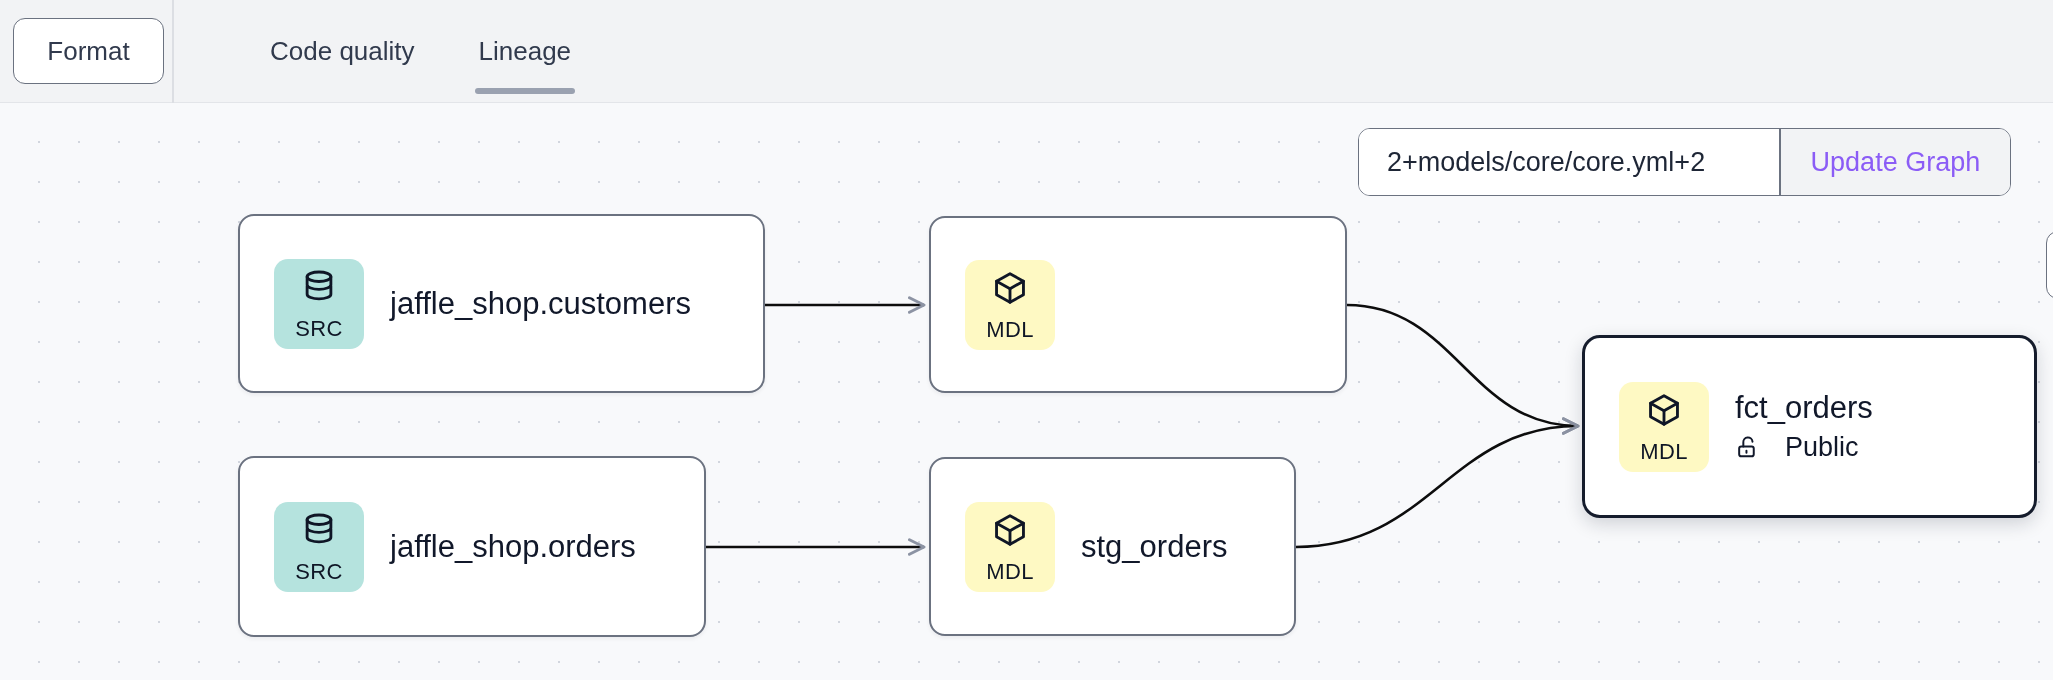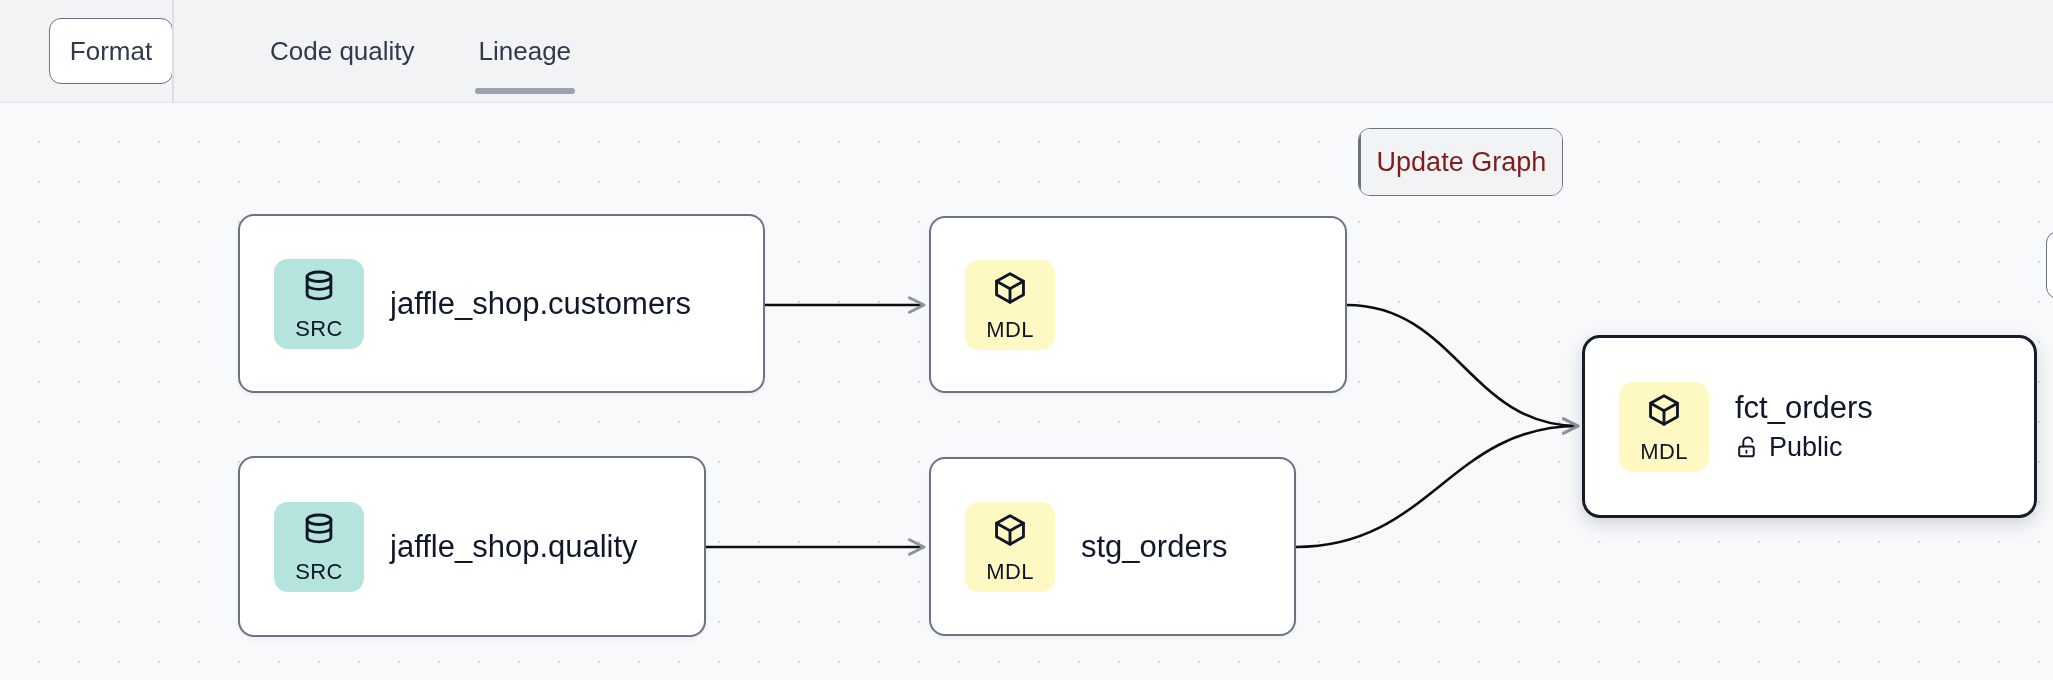--- a/index.html
+++ b/index.html
@@ -26,32 +26,31 @@
     width: 2053px;
     height: 103px;
     background: #f2f3f5;
     border-bottom: 1px solid #e3e5e9;
   }
 
   .format-btn {
     position: absolute;
     left: 13px;
     top: 18px;
-    width: 124px;
+    width: 151px;
     height: 66px;
     background: #ffffff;
     border: 1.6px solid #6b7280;
     border-radius: 12px;
     display: flex;
     align-items: center;
     justify-content: center;
     font-size: 26px;
     color: #313a4d;
     cursor: pointer;
-    margin-left: 36px;
   }
 
   .toolbar-divider {
     position: absolute;
     left: 172px;
     top: 0;
     width: 1.5px;
     height: 103px;
     background: #dcdee3;
   }
@@ -166,21 +165,21 @@
   .node-title {
     font-size: 31px;
     color: #11182a;
     line-height: 1.15;
     white-space: nowrap;
   }
 
   .node-sub {
     display: flex;
     align-items: center;
-    gap: 9px;
+    gap: 25px;
     font-size: 27px;
     color: #11182a;
     margin-top: 7px;
     line-height: 1.15;
   }
 
   .node-sub svg { display: block; flex: 0 0 auto; }
 
   
   .selector-group {
@@ -212,23 +211,23 @@
   .selector-divider {
     width: 1.6px;
     background: #6b7280;
     flex: 0 0 auto;
   }
 
   .update-btn {
     display: flex;
     align-items: center;
     justify-content: center;
-    padding: 0 16px;
+    padding: 0 30px;
     font-size: 27px;
-    color: #7f1d1d;
+    color: #8b5cf6;
     background: #f2f3f5;
     white-space: nowrap;
     cursor: pointer;
   }
 
   .edge-control {
     position: absolute;
     left: 2046px;
     top: 128px;
     width: 60px;
@@ -299,21 +298,21 @@
     <div class="node" style="left:238px; top:353px; width:468px; height:181px;">
       <div class="badge src">
         <svg width="40" height="38" viewBox="0 0 24 24" fill="none" stroke="#0f1626" stroke-width="1.8" stroke-linecap="round" stroke-linejoin="round">
           <ellipse cx="12" cy="5.5" rx="7.5" ry="3"></ellipse>
           <path d="M4.5 5.5 v5 c0 1.66 3.36 3 7.5 3 s7.5 -1.34 7.5 -3 v-5"></path>
           <path d="M4.5 11.5 v5 c0 1.66 3.36 3 7.5 3 s7.5 -1.34 7.5 -3 v-5"></path>
         </svg>
         <span class="badge-label">SRC</span>
       </div>
       <div class="node-body">
-        <div class="node-title">jaffle_shop.quality</div>
+        <div class="node-title">jaffle_shop.orders</div>
       </div>
     </div>
 
     <div class="node" style="left:929px; top:113px; width:418px; height:177px;">
       <div class="badge mdl">
         <svg width="38" height="38" viewBox="0 0 24 24" fill="none" stroke="#0f1626" stroke-width="1.8" stroke-linecap="round" stroke-linejoin="round">
           <path d="M12 3 L20.5 7.7 L20.5 16.3 L12 21 L3.5 16.3 L3.5 7.7 Z"></path>
           <path d="M3.5 7.7 L12 12.4 L20.5 7.7"></path>
           <path d="M12 12.4 L12 21"></path>
         </svg>
@@ -351,20 +350,21 @@
             <rect x="4" y="11" width="14" height="9.5" rx="2"></rect>
             <path d="M8 11 V7.2 A4.2 4.2 0 0 1 16.8 6.4"></path>
             <path d="M11 15 v2"></path>
           </svg>
           <span>Public</span>
         </div>
       </div>
     </div>
 
     <div class="selector-group" style="left:1358px; top:25px;">
+      <input class="selector-input" type="text" value="2+models/core/core.yml+2" style="">
       <div class="selector-divider"></div>
       <div class="update-btn">Update Graph</div>
     </div>
 
     <div class="edge-control"></div>
 
   </div>
 </div>
 
 </body></html>

